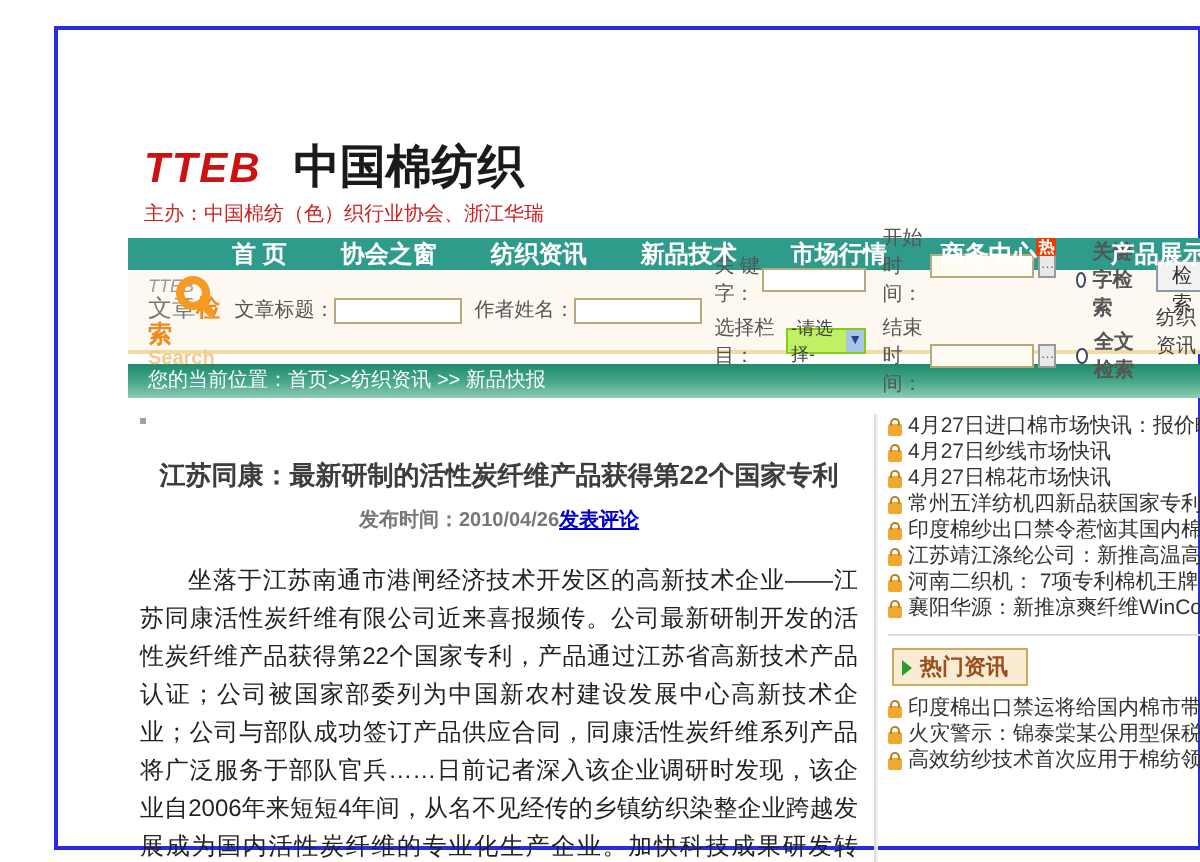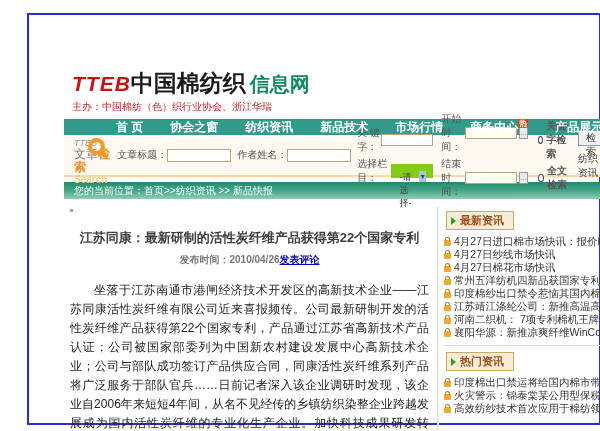--- a/index.html
+++ b/index.html
@@ -5,21 +5,21 @@
   * { margin:0; padding:0; box-sizing:border-box; }
   html,body { width:600px; height:431px; background:#ffffff; overflow:hidden;
               font-family:"Liberation Sans", sans-serif; }
   .frame { position:absolute; left:27px; top:13px; width:574px; height:412px;
            border:2px solid #2b2be0; background:#ffffff; }
   .site { position:absolute; left:35px; top:53px; width:540px; }
 
   
   .logo-row { display:flex; align-items:baseline; padding-left:8px; height:30px; }
   .logo-tteb { color:#cc1111; font-size:21px; font-weight:bold; font-style:italic; letter-spacing:1px; }
-  .logo-cn   { color:#1a1a1a; font-size:23px; font-weight:bold; margin-left:0;
+  .logo-cn   { color:#1a1a1a; font-size:23px; font-weight:bold; margin-left:16px;
                font-family:"Liberation Serif", serif; }
   .logo-net  { color:#0e8a60; font-size:20px; font-weight:bold; margin-left:4px; }
   .logo-url  { font-size:9px; color:#888; margin-left:128px; line-height:10px; }
   .sponsor   { font-size:10px; color:#cc2222; padding-left:8px; margin-top:2px; }
 
   
   .nav { margin-top:5px; height:16px; background:#2f9b8a; display:flex; align-items:center;
          padding-left:52px; gap:27px; }
   .nav-item { color:#ffffff; font-size:12px; font-weight:bold; white-space:nowrap;
               position:relative; cursor:pointer; }
@@ -38,21 +38,21 @@
          border:4px solid #f59b22; border-radius:50%; }
   .mag::after { content:""; position:absolute; width:4px; height:10px; background:#f59b22;
                 transform:rotate(-45deg); bottom:-8px; right:-4px; border-radius:2px; }
   .s-field { display:flex; align-items:center; margin-right:6px; white-space:nowrap; }
   .s-field input[type=text] { width:64px; height:13px; border:1px solid #b8a87e; background:#fff; }
   .s-col2 { display:flex; flex-direction:column; gap:3px; }
   .s-row { display:flex; align-items:center; }
   .mini-input { width:52px; height:12px; border:1px solid #b8a87e; background:#fffdf2; }
   .picker { width:13px; height:12px; margin-left:2px; background:#e9e9e9; border:1px solid #9a9a9a;
             font-size:7px; line-height:10px; text-align:center; color:#666; cursor:pointer; }
-  .fake-select { display:flex; align-items:flex-start; border:7px solid #84cc16; background:#eab308;
+  .fake-select { display:flex; align-items:center; border:1px solid #84cc16; background:#bef264;
                  height:13px; padding-left:2px; font-size:9px; color:#444; width:56px;
                  justify-content:space-between; cursor:pointer; }
   .sel-arrow { width:11px; height:11px; background:#aac4e8; color:#224488; font-size:7px;
                line-height:11px; text-align:center; }
   .radio-dot { display:inline-block; width:8px; height:8px; border:1px solid #446; border-radius:50%;
                background:#fff; margin-right:3px; cursor:pointer; }
   .go-btn { height:16px; padding:0 7px; font-size:10px; color:#333; background:#f2f2f2;
             border:1px solid #8899aa; cursor:pointer; }
   .help-link { font-size:10px; color:#444; margin-top:3px; cursor:pointer; }
 
@@ -90,21 +90,20 @@
 </head>
 <body>
 
 <div class="frame">
   <div class="site">
 
     <div>
       <div class="logo-row">
         <span class="logo-tteb">TTEB</span>
         <span class="logo-cn">中国棉纺织</span>
-        <span class="logo-net">信息网</span>
       </div>
       <div class="sponsor">主办：中国棉纺（色）织行业协会、浙江华瑞</div>
     </div>
 
     <div class="nav">
       <span class="nav-item">首 页</span>
       <span class="nav-item">协会之窗</span>
       <span class="nav-item">纺织资讯</span>
       <span class="nav-item">新品技术</span>
       <span class="nav-item">市场行情</span>
@@ -178,24 +177,20 @@
         <div class="a-title">江苏同康：最新研制的活性炭纤维产品获得第22个国家专利</div>
         <div class="a-meta">
           <span>发布时间：2010/04/26</span>
           <span class="a-comment">发表评论</span>
         </div>
         <div class="a-body">坐落于江苏南通市港闸经济技术开发区的高新技术企业——江苏同康活性炭纤维有限公司近来喜报频传。公司最新研制开发的活性炭纤维产品获得第22个国家专利，产品通过江苏省高新技术产品认证；公司被国家部委列为中国新农村建设发展中心高新技术企业；公司与部队成功签订产品供应合同，同康活性炭纤维系列产品将广泛服务于部队官兵……日前记者深入该企业调研时发现，该企业自2006年来短短4年间，从名不见经传的乡镇纺织染整企业跨越发展成为国内活性炭纤维的专业化生产企业。加快科技成果研发转化，掌握活性炭纤维核心技术，进而转化为企业核心竞争力，江苏同康活性炭纤维有限公司成功走出了一条产业转型升级的路子，以科技力量实现了企业发展方式的转变。</div>
 
       </div>
 
       <div class="sidebar">
-        <div class="side-head">
-          <span class="tri"></span>
-          <span class="txt">最新资讯</span>
-        </div>
         <ul class="side-list">
           <li>
               <span class="lock"></span>
               <span>4月27日进口棉市场快讯：报价略显...</span>
             </li>
           <li>
               <span class="lock"></span>
               <span>4月27日纱线市场快讯</span>
             </li>
           <li>

